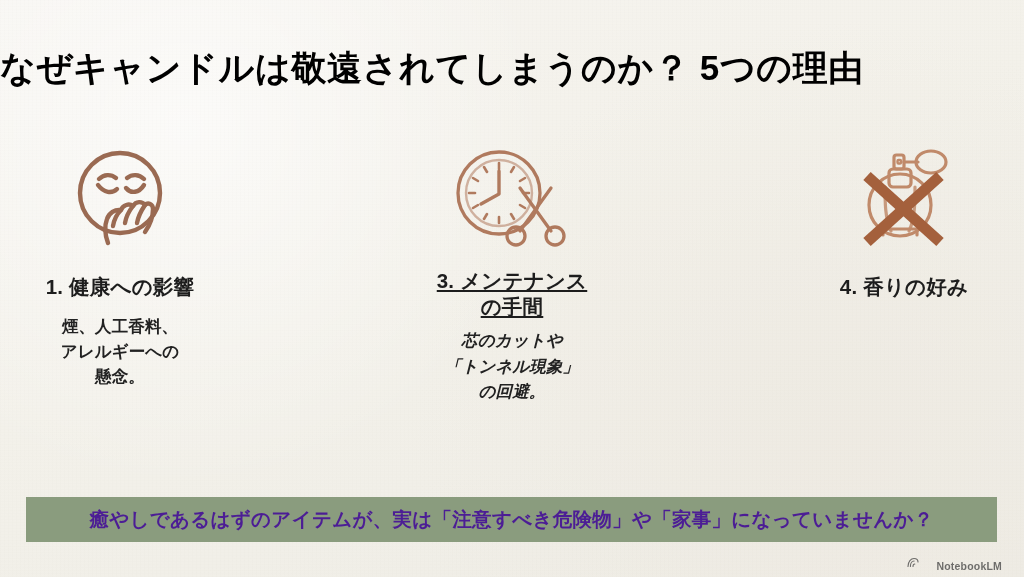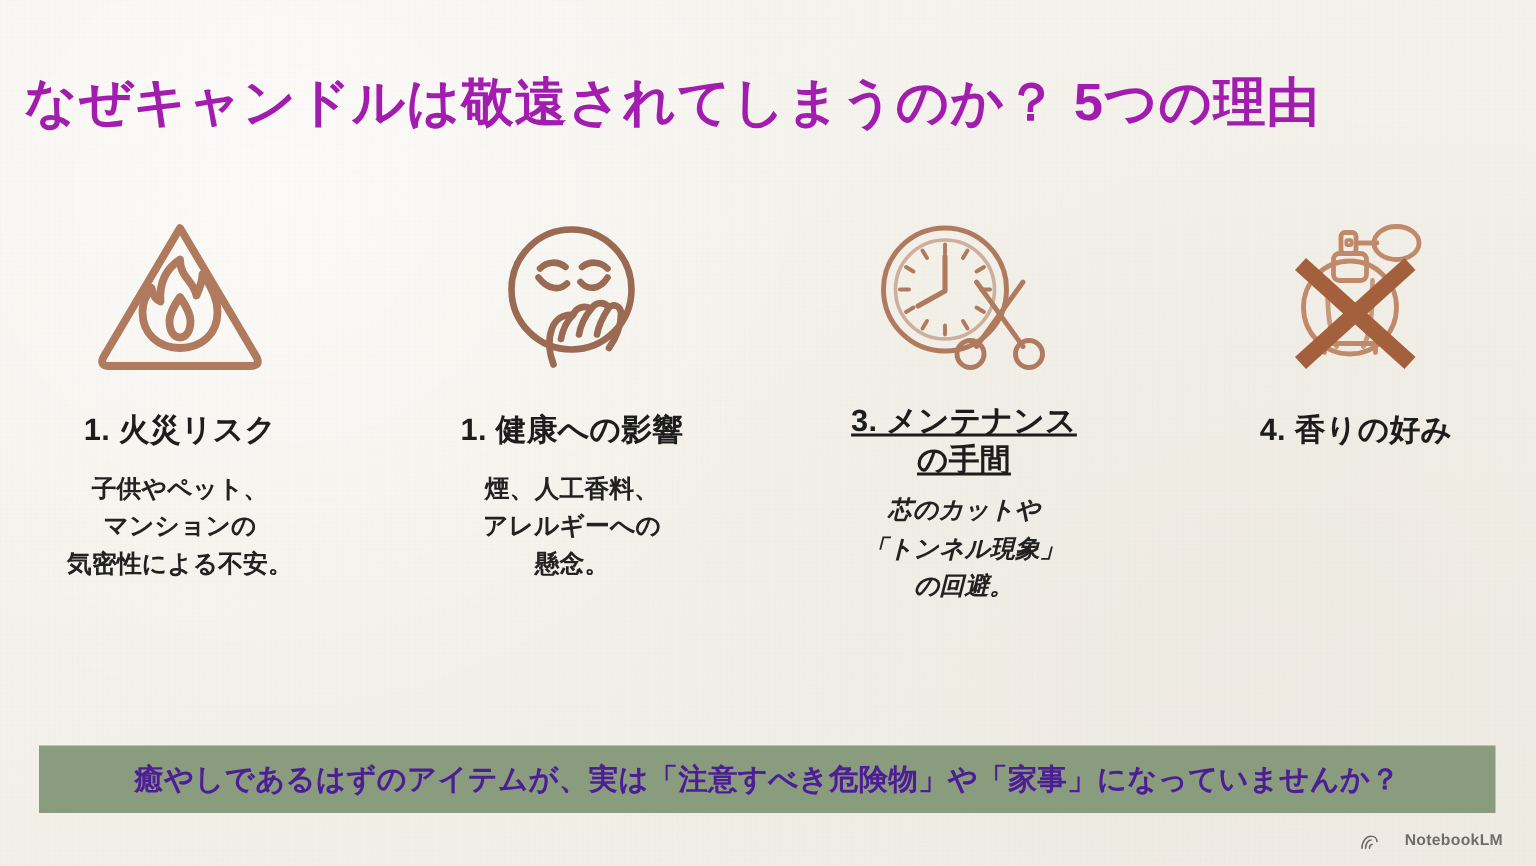--- a/index.html
+++ b/index.html
@@ -36,25 +36,25 @@
       repeating-linear-gradient(0deg, rgba(180,175,165,0.035) 0px, rgba(180,175,165,0.035) 1px, rgba(0,0,0,0) 1px, rgba(0,0,0,0) 3px),
       repeating-linear-gradient(90deg, rgba(180,175,165,0.03) 0px, rgba(180,175,165,0.03) 1px, rgba(0,0,0,0) 1px, rgba(0,0,0,0) 4px);
   }
 
   
   .title {
     position: absolute;
     top: 22px;
     left: 0;
     width: 880px;
-    text-align: right;
+    text-align: left;
     font-size: 35px;
     font-weight: 700;
     letter-spacing: .6px;
-    color: #a21caf;
+    color: #000000;
     white-space: nowrap;
   }
 
   
   .columns {
     position: absolute;
     top: 138px;
     left: 22px;
     width: 980px;
     display: flex;
@@ -115,55 +115,41 @@
     letter-spacing: .3px;
     white-space: nowrap;
   }
 
   
   .watermark {
     position: absolute;
     right: 22px;
     top: 554px;
     display: flex;
-    align-items: flex-start;
+    align-items: flex-end;
     gap: 17px;
     opacity: .72;
   }
   .watermark .wm-label {
     font-size: 10.5px;
     font-weight: 600;
     color: #3c3c3c;
     letter-spacing: .2px;
   }
 </style>
 </head>
 <body>
 
 <div class="slide"></div>
 <div class="grain"></div>
 
 <h1 class="title">なぜキャンドルは敬遠されてしまうのか？ 5つの理由</h1>
 
 <div class="columns">
 
-  <div class="col">
-    <div class="icon-wrap">
-      <svg width="118" height="108" viewBox="0 0 118 108" fill="none" stroke="#b07a5e" stroke-width="5.2" stroke-linecap="round" stroke-linejoin="round">
-        <path d="M59 9 L110 95 Q113 101 106 101 L12 101 Q5 101 8 95 Z"></path>
-        <path d="M59 30 C59 42 68 44 70 54 C73 47 74 44 74 40 C80 48 84 57 84 65
-                 C84 80 73 89 59 89 C45 89 34 80 34 65 C34 59 36 54 40 49
-                 C41 54 43 57 46 58 C45 45 50 36 59 30 Z"></path>
-        <path d="M59 55 C55 61 52 66 52 71 C52 78 55 82 59 82 C63 82 66 78 66 71
-                 C66 66 63 61 59 55 Z"></path>
-      </svg>
-    </div>
-    <div class="col-title">1. 火災リスク</div>
-    <div class="col-body">子供やペット、<br>マンションの<br>気密性による不安。</div>
-  </div>
 
   <div class="col">
     <div class="icon-wrap">
       <svg width="118" height="108" viewBox="0 0 118 108" fill="none" stroke="#9a6a52" stroke-width="4.4" stroke-linecap="round" stroke-linejoin="round">
         <circle cx="59" cy="50" r="40"></circle>
         <path d="M38 36 C43 31 50 31 55 35"></path>
         <path d="M37 42 C43 50 51 51 56 46"></path>
         <path d="M66 35 C71 31 78 31 83 36"></path>
         <path d="M65 45 C70 51 78 50 83 42"></path>
         <path d="M47 100 C44 92 43 84 46 76 C48 70 54 66 60 67

